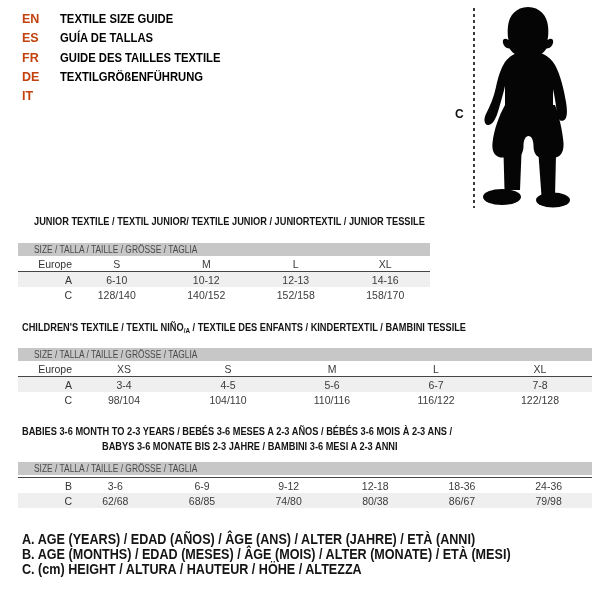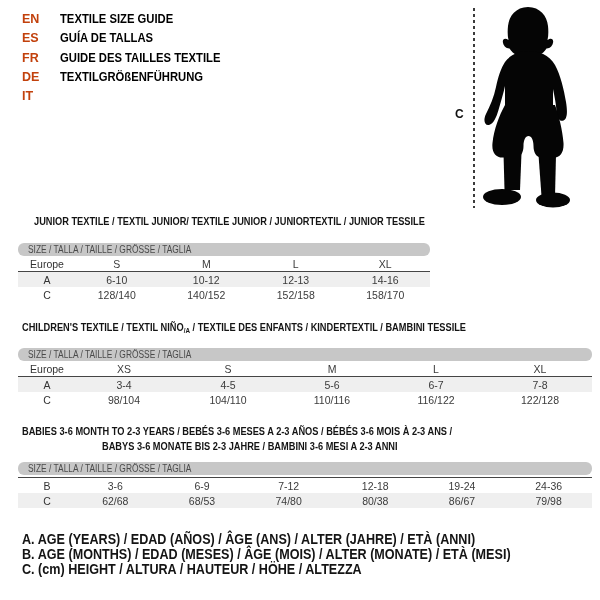--- a/index.html
+++ b/index.html
@@ -22,25 +22,25 @@
     background:repeating-linear-gradient(to bottom,#3b3b3b 0 3px,transparent 3px 6px);}
   .figure-label{left:455px;top:107px;font-weight:bold;font-size:12px;color:#111;}
 
   
   .sec-title{font-weight:bold;font-size:11px;line-height:14.5px;color:#141414;}
   .sec-title .sub{font-size:7.5px;vertical-align:-2px;}
 
   
   .tbl{left:18px;}
   .size-bar{height:13px;line-height:13px;background:#c7c7c7;color:#4a4a4a;
-    font-size:10px;padding-left:10px;box-sizing:border-box;border-radius:6px;}
+    font-size:10px;padding-left:16px;box-sizing:border-box;}
   table.data-table{width:100%;border-collapse:collapse;table-layout:fixed;}
   table.data-table td{height:15px;padding:0;font-size:10.5px;color:#3b3b3b;
     text-align:center;vertical-align:middle;overflow:hidden;}
-  table.data-table td.lbl{text-align:center;padding-left:4px;color:#333;}
+  table.data-table td.lbl{text-align:right;padding-left:4px;color:#333;}
   tr.hdr-row td{border-bottom:1px solid #454545;}
   tr.stripe td{background:#efefef;}
   table.top-line{border-top:1px solid #454545;margin-top:2px;}
 
   
   .legend-row{height:15px;line-height:15px;font-weight:bold;font-size:15px;color:#141414;}
 </style>
 </head>
 <body>
 
@@ -184,29 +184,29 @@
           <col>
           <col>
           <col>
           <col>
         </colgroup>
       <tbody>
           <tr>
         <td class="lbl">B</td>
         <td>3-6</td>
         <td>6-9</td>
-        <td>7-12</td>
+        <td>9-12</td>
         <td>12-18</td>
-        <td>19-24</td>
+        <td>18-36</td>
         <td>24-36</td>
       </tr>
       <tr class="stripe">
         <td class="lbl">C</td>
         <td>62/68</td>
-        <td>68/53</td>
+        <td>68/85</td>
         <td>74/80</td>
         <td>80/38</td>
         <td>86/67</td>
         <td>79/98</td>
       </tr>
     </tbody>
       </table>
   </div>
 
   <div class="abs" style="left:22px;top:531px;">

